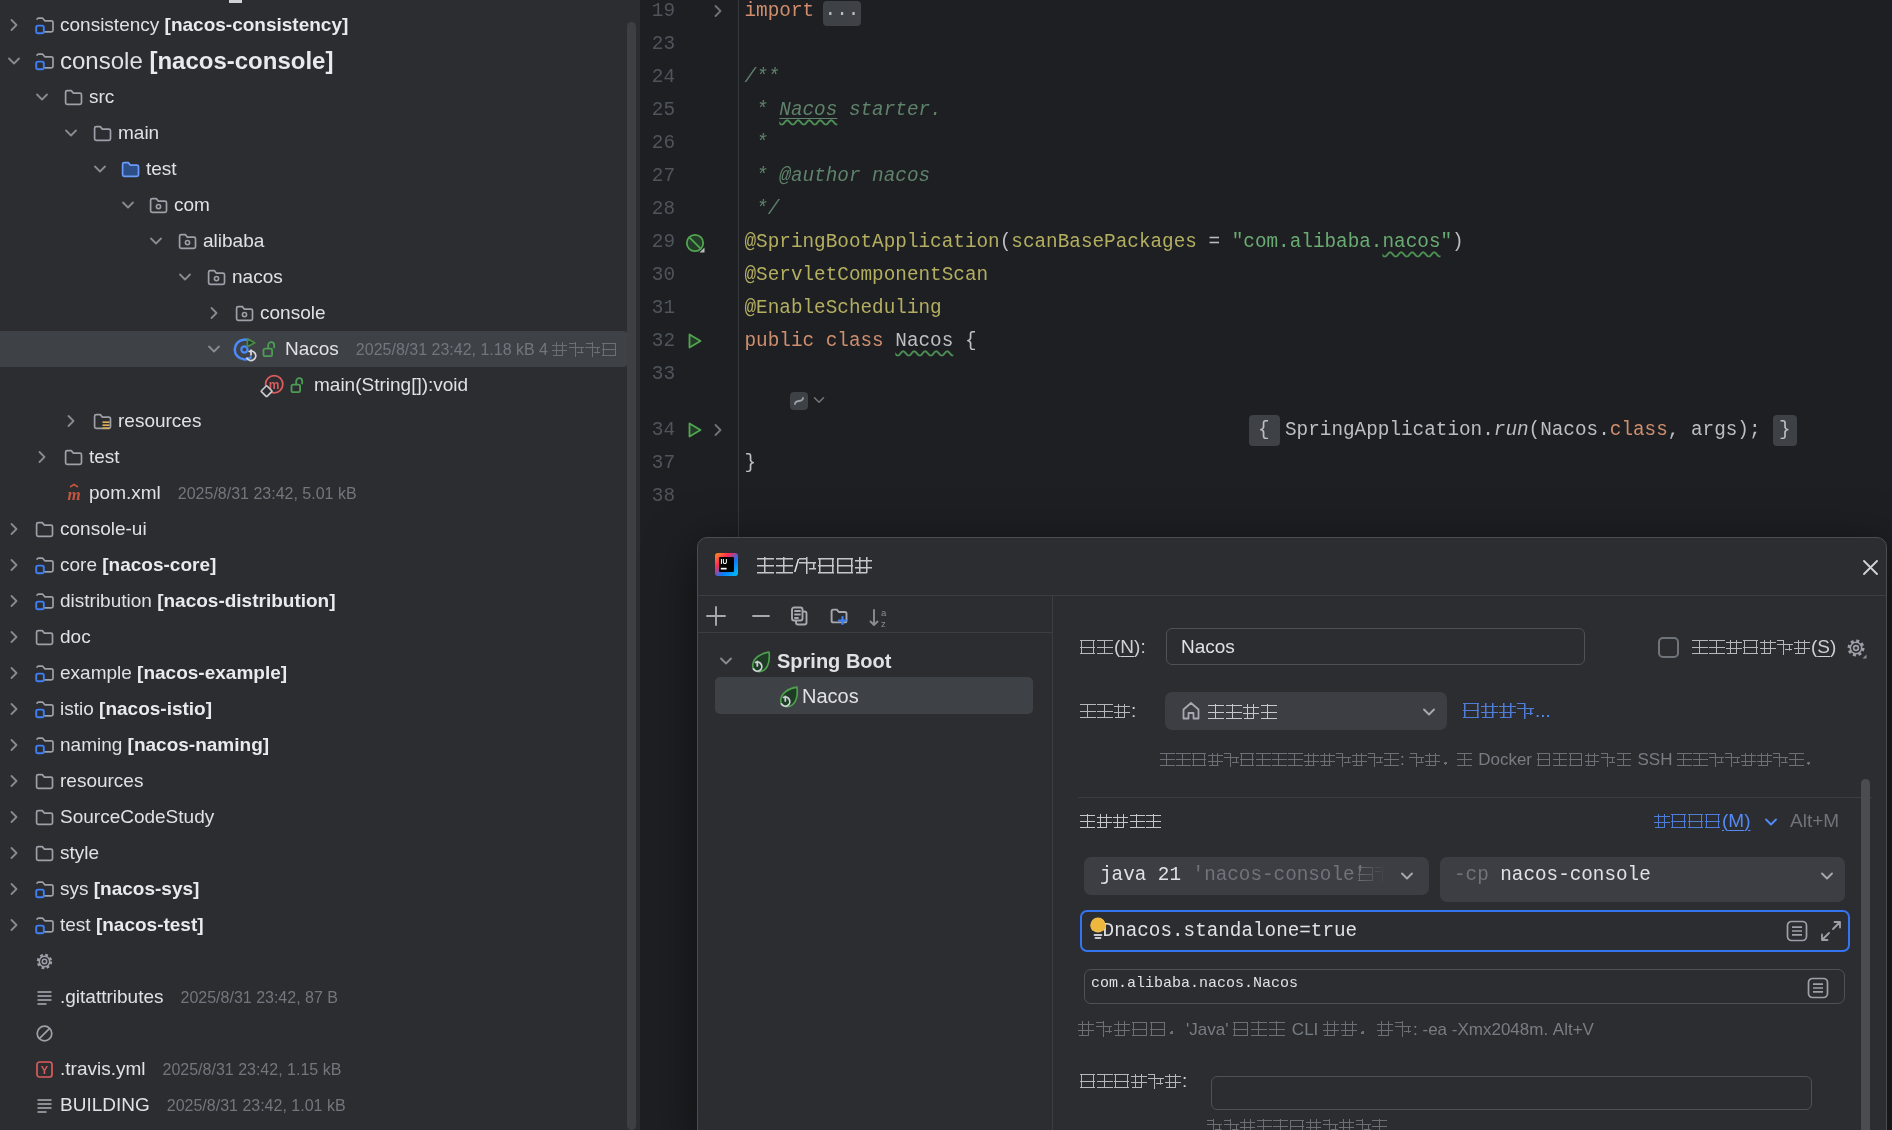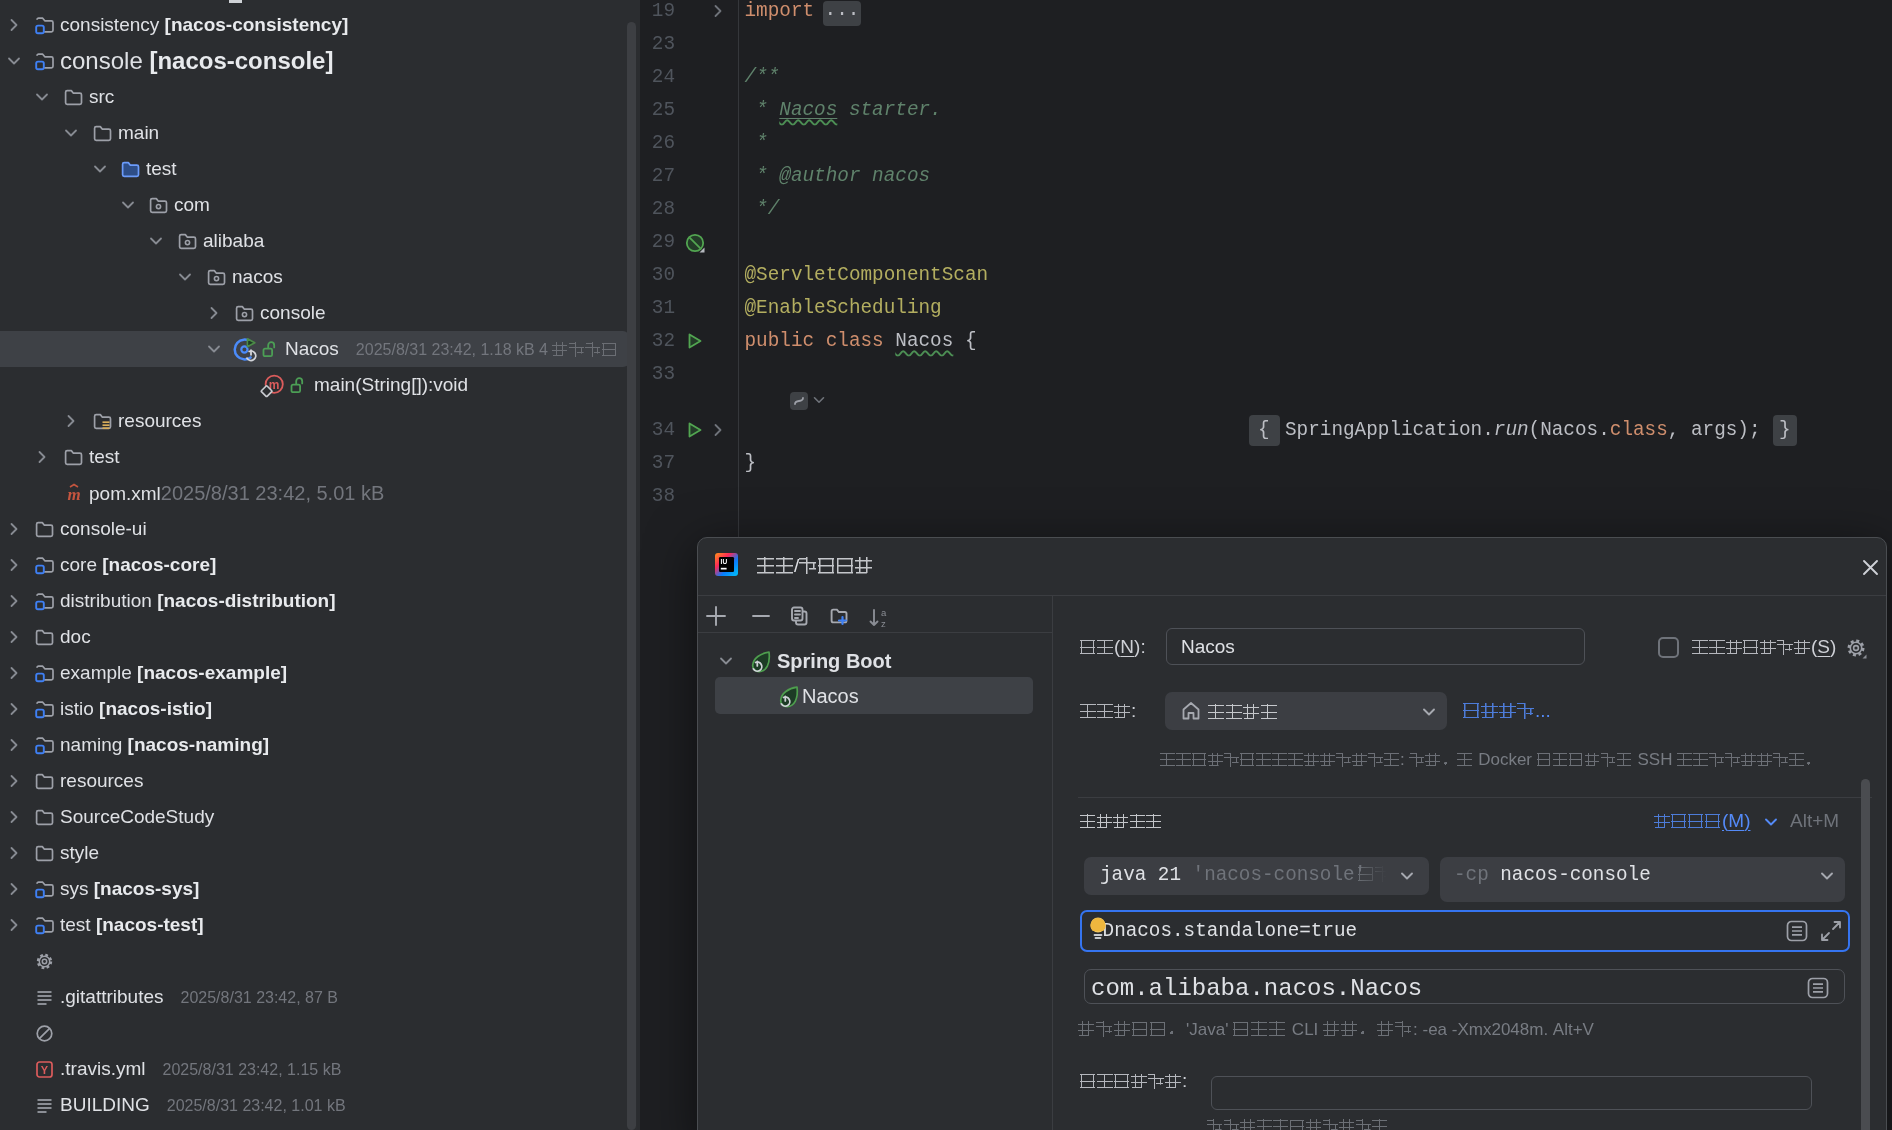--- a/index.html
+++ b/index.html
@@ -190,21 +190,21 @@
         <path d="M2.6 5.2 a1.6 1.6 0 0 1 1.6-1.6 h4.1 l2.1 2.6 h6.5 a1.6 1.6 0 0 1 1.6 1.6 v8 a1.6 1.6 0 0 1-1.6 1.6 h-12.7 a1.6 1.6 0 0 1-1.6-1.6 z" fill="none" stroke="#9da0a8" stroke-width="1.7" stroke-linejoin="round"></path>
       </svg>
     </div>
 <div class="abs" style="left:89px;top:439px;height:36px;line-height:36px;font-size:19px;white-space:nowrap"><span style="color:#dfe1e5">test</span></div>
 <div class="abs" style="left:63px;top:482.5px">
       <svg width="22" height="22" viewBox="0 0 22 22">
         <text x="11" y="17" font-family="Liberation Serif" font-size="17" font-style="italic" font-weight="bold" fill="#c4553f" text-anchor="middle">m</text>
         <path d="M7 4 L11 1.5 L15 4" fill="none" stroke="#c4553f" stroke-width="1.6"></path>
       </svg>
     </div>
-<div class="abs" style="left:89px;top:475px;height:36px;line-height:36px;font-size:19px;white-space:nowrap"><span style="color:#dfe1e5">pom.xml</span><span style="color:#73767d;font-size:20px"><span>2025/8/31&nbsp;23:42,&nbsp;5.01&nbsp;kB</span></span></div>
+<div class="abs" style="left:89px;top:475px;height:36px;line-height:36px;font-size:19px;white-space:nowrap"><span style="color:#dfe1e5">pom.xml</span><span style="color:#73767d;margin-left:17px;font-size:16px"><span>2025/8/31&nbsp;23:42,&nbsp;5.01&nbsp;kB</span></span></div>
 <div class="abs" style="left:4px;top:519px">
       <svg width="20" height="20" viewBox="0 0 20 20">
         <path d="M7.5 5 L12.5 10 L7.5 15" fill="none" stroke="#878b92" stroke-width="1.8" stroke-linecap="round" stroke-linejoin="round"></path>
       </svg>
     </div>
 <div class="abs" style="left:34px;top:518.5px">
       <svg width="21" height="21" viewBox="0 0 21 21">
         <path d="M2.6 5.2 a1.6 1.6 0 0 1 1.6-1.6 h4.1 l2.1 2.6 h6.5 a1.6 1.6 0 0 1 1.6 1.6 v8 a1.6 1.6 0 0 1-1.6 1.6 h-12.7 a1.6 1.6 0 0 1-1.6-1.6 z" fill="none" stroke="#9da0a8" stroke-width="1.7" stroke-linejoin="round"></path>
       </svg>
     </div>
@@ -405,20 +405,21 @@
 <div class="lnum" style="top:413.5px">34</div>
 <div class="lnum" style="top:446.5px">37</div>
 <div class="lnum" style="top:479.5px">38</div>
 <div class="code" style="left:104.5px;top:-5.5px"><span class="kw">import</span></div>
 <div class="abs" style="left:183px;top:1px;width:38px;height:25px;background:#3e4145;border-radius:4px;color:#bcbec4;font-family:'Liberation Mono',monospace;font-size:19.34px;line-height:19px;text-align:center">...</div>
 <div class="code" style="left:104.5px;top:60.5px"><span class="doc">/**</span></div>
 <div class="code" style="left:104.5px;top:93.5px"><span class="doc">&nbsp;* <span style="text-decoration:underline;text-underline-offset:3px"><span class="wv">Nacos</span></span> starter.</span></div>
 <div class="code" style="left:104.5px;top:126.5px"><span class="doc">&nbsp;*</span></div>
 <div class="code" style="left:104.5px;top:159.5px"><span class="doc">&nbsp;* @author nacos</span></div>
 <div class="code" style="left:104.5px;top:192.5px"><span class="doc">&nbsp;*/</span></div>
+<div class="code" style="left:104.5px;top:225.5px"><span class="ann">@SpringBootApplication</span><span class="def">(</span><span class="ann">scanBasePackages</span><span class="def"> = </span><span class="str">"com.alibaba.<span class="wv">nacos</span>"</span><span class="def">)</span></div>
 <div class="code" style="left:104.5px;top:258.5px"><span class="ann">@ServletComponentScan</span></div>
 <div class="code" style="left:104.5px;top:291.5px"><span class="ann">@EnableScheduling</span></div>
 <div class="code" style="left:104.5px;top:324.5px"><span class="kw">public class </span><span class="def"><span class="wv">Nacos</span> {</span></div>
 <div class="abs" style="left:609px;top:415px;width:31px;height:31px;background:#3e4145;border-radius:4px"></div>
 <div class="abs" style="left:1133px;top:415px;width:24px;height:31px;background:#3e4145;border-radius:4px"></div>
 <div class="code" style="left:618px;top:413.5px"><span class="def">{</span></div>
 <div class="code" style="left:645px;top:413.5px"><span class="def">SpringApplication.<i style="font-style:italic">run</i>(Nacos.<span class="kw">class</span>, args);</span></div>
 <div class="code" style="left:1139px;top:413.5px"><span class="def">}</span></div>
 <div class="code" style="left:104.5px;top:446.5px"><span class="def">}</span></div>
 <div class="abs" style="left:44px;top:232px">
@@ -605,21 +606,21 @@
         </svg>
       </div>
       <div class="abs" style="left:737px;top:7px">
         <svg width="24" height="24" viewBox="0 0 24 24" fill="none" stroke="#9da0a8" stroke-width="1.8" stroke-linecap="round" stroke-linejoin="round">
           <path d="M14 10 L21 3 M21 3 h-5.5 M21 3 v5.5"></path>
           <path d="M10 14 L3 21 M3 21 h5.5 M3 21 v-5.5"></path>
         </svg>
       </div>
     </div>
 <div class="abs" style="left:386px;top:431px;width:761px;height:35px;border:1.5px solid #4e5157;border-radius:7px">
-      <div class="abs mono" style="left:6px;top:5px;font-size:24px;color:#dfe1e5;white-space:nowrap">com.alibaba.nacos.Nacos</div>
+      <div class="abs mono" style="left:6px;top:5px;font-size:15px;color:#dfe1e5;white-space:nowrap">com.alibaba.nacos.Nacos</div>
       <div class="abs" style="left:721px;top:6px">
         <svg width="24" height="24" viewBox="0 0 24 24">
           <rect x="2.5" y="2.5" width="19" height="19" rx="4" fill="none" stroke="#9da0a8" stroke-width="1.7"></rect>
           <path d="M7 8.2 h10 M7 12 h10 M7 15.8 h10" stroke="#9da0a8" stroke-width="1.7"></path>
         </svg>
       </div>
     </div>
 <div class="abs" style="left:380px;top:480px;height:24px;line-height:24px;font-size:17px;color:#787c83;white-space:nowrap"><i class="c3" style="width:16px;height:16px;margin-right:2px;vertical-align:-2px"></i><i class="c4" style="width:16px;height:16px;margin-right:2px;vertical-align:-2px"></i><i class="c3" style="width:16px;height:16px;margin-right:2px;vertical-align:-2px"></i><i class="c2" style="width:16px;height:16px;margin-right:2px;vertical-align:-2px"></i><i class="c2" style="width:16px;height:16px;margin-right:2px;vertical-align:-2px"></i><i class="cp" style="width:16px;height:16px;margin-right:2px;vertical-align:-2px"></i><span>'Java'&nbsp;</span><i class="c2" style="width:16px;height:16px;margin-right:2px;vertical-align:-2px"></i><i class="c1" style="width:16px;height:16px;margin-right:2px;vertical-align:-2px"></i><i class="c1" style="width:16px;height:16px;margin-right:2px;vertical-align:-2px"></i><span>&nbsp;CLI&nbsp;</span><i class="c3" style="width:16px;height:16px;margin-right:2px;vertical-align:-2px"></i><i class="c3" style="width:16px;height:16px;margin-right:2px;vertical-align:-2px"></i><i class="cp" style="width:16px;height:16px;margin-right:2px;vertical-align:-2px"></i><i class="c3" style="width:16px;height:16px;margin-right:2px;vertical-align:-2px"></i><i class="c4" style="width:16px;height:16px;margin-right:2px;vertical-align:-2px"></i><span>:&nbsp;-ea&nbsp;-Xmx2048m.&nbsp;Alt+V</span></div>
 <div class="abs" style="left:382px;top:531px;height:24px;line-height:24px;color:#ced0d6;font-size:19px;white-space:nowrap"><i class="c2" style="width:15.5px;height:15.5px;margin-right:1.5px;vertical-align:-2px"></i><i class="c1" style="width:15.5px;height:15.5px;margin-right:1.5px;vertical-align:-2px"></i><i class="c2" style="width:15.5px;height:15.5px;margin-right:1.5px;vertical-align:-2px"></i><i class="c3" style="width:15.5px;height:15.5px;margin-right:1.5px;vertical-align:-2px"></i><i class="c4" style="width:15.5px;height:15.5px;margin-right:1.5px;vertical-align:-2px"></i><i class="c3" style="width:15.5px;height:15.5px;margin-right:1.5px;vertical-align:-2px"></i>:</div>
 <div class="abs" style="left:513px;top:538px;width:601px;height:34px;border:1.5px solid #4e5157;border-radius:6px"></div>

